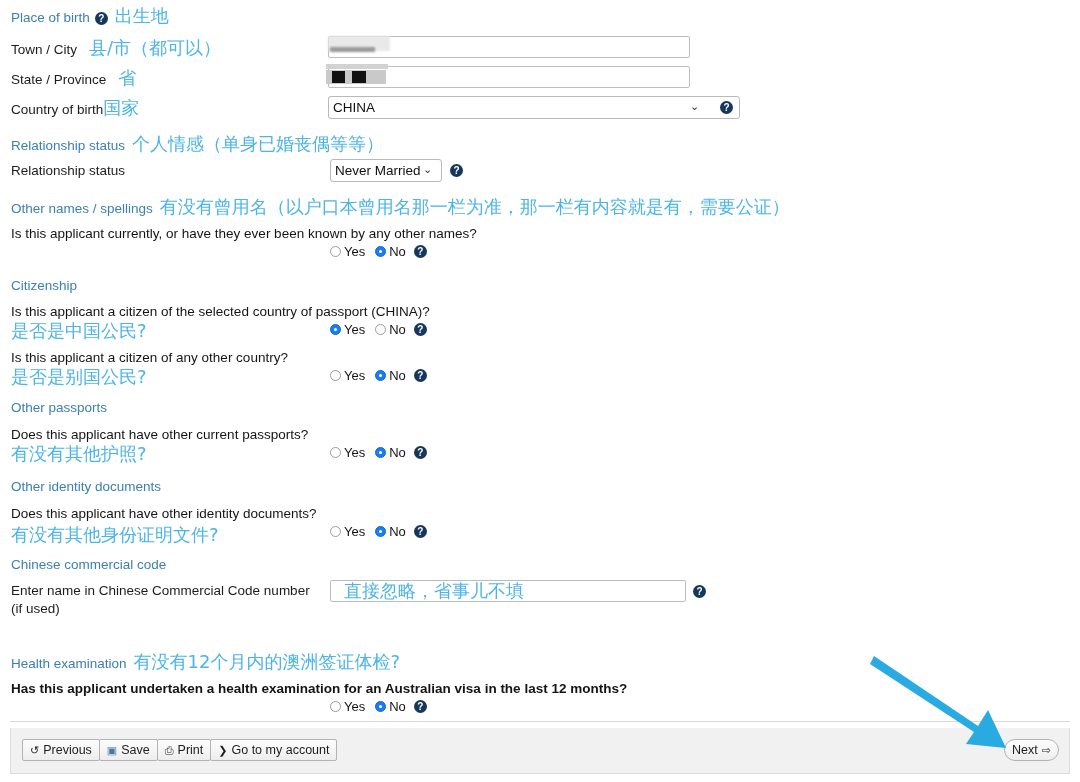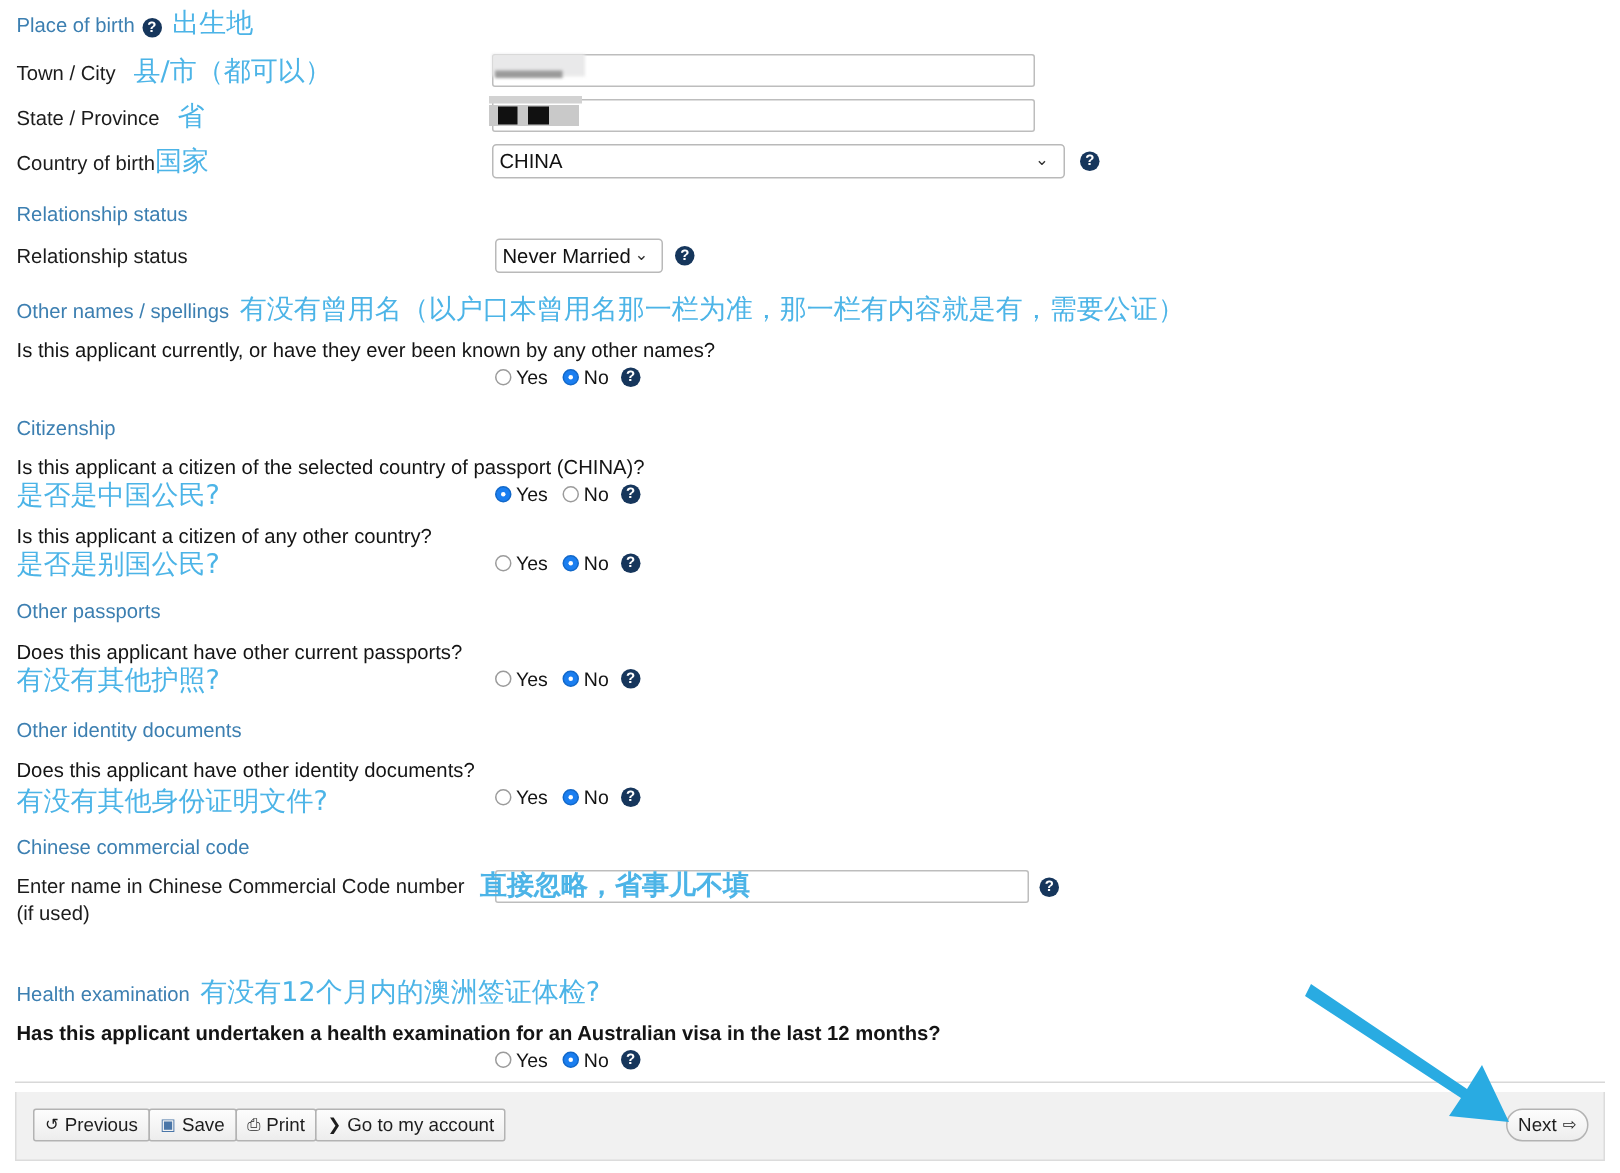--- a/index.html
+++ b/index.html
@@ -229,29 +229,30 @@
     <div class="redact-gray" style="left:0px; top:8px; width:60px; height:14px;"></div>
     <div class="redact-hard" style="left:6px; top:9px; width:13px; height:12px;"></div>
     <div class="redact-hard" style="left:26px; top:9px; width:14px; height:12px;"></div>
   </div>
 
   <div class="row" style="left:11px; top:98px;">
     <span class="lbl">Country of birth</span>
     <span class="cn" style="">国家</span>
   </div>
   <div class="sel-wrap" style="left:328px; top:96px;">
-    <select class="sel" style="left:0; top:0; width:382px;">
+    <select class="sel" style="left:0; top:0; width:412px;">
       <option>CHINA</option>
     </select>
     <span class="sel-chev" style="left:362px; top:4px;">⌄</span>
     <span class="help" style="position:absolute; left:392px; top:5px;">?</span>
   </div>
 
   <div class="row" style="left:11px; top:134px;">
     <span class="sec-head">Relationship status</span>
+    <span class="cn" style="margin-left:7px;">个人情感（单身已婚丧偶等等）</span>
   </div>
   <div class="row" style="left:11px; top:162px;">
     <span class="lbl">Relationship status</span>
   </div>
   <div class="sel-wrap" style="left:330px; top:159px;">
     <select class="sel" style="left:0; top:0; width:112px;">
       <option>Never Married</option>
     </select>
     <span class="sel-chev" style="left:93px; top:4px;">⌄</span>
     <span class="help" style="position:absolute; left:120px; top:5px;">?</span>
@@ -338,21 +339,21 @@
     </span>
     <span class="help" style="margin-left:4px;">?</span>
   </div>
 
   <div class="row" style="left:11px; top:556px;">
     <span class="sec-head">Chinese commercial code</span>
   </div>
   <div class="lbl" style="position:absolute; left:11px; top:582px;">Enter name in Chinese Commercial Code number</div>
   <div class="lbl" style="position:absolute; left:11px; top:600px;">(if used)</div>
   <input class="txt" style="left: 330px; top: 580px; width: 356px;" value="">
-  <div class="cn" style="position:absolute; left:320px; top:581px; pointer-events:none;font-weight:bold;">直接忽略，省事儿不填</div>
+  <div class="cn" style="position:absolute; left:344px; top:581px; pointer-events:none;">直接忽略，省事儿不填</div>
   <span class="help" style="position:absolute; left:693px; top:585px;">?</span>
 
   <div class="row" style="left:11px; top:652px;">
     <span class="sec-head">Health examination</span>
     <span class="cn" style="margin-left:7px;">有没有12个月内的澳洲签证体检?</span>
   </div>
   <div class="q" style="position:absolute; left:11px; top:680px;font-weight:bold;">Has this applicant undertaken a health examination for an Australian visa in the last 12 months?</div>
   <div class="radios" style="left:330px; top:699px;">
     <span class="ritem">
       <span class="rb"></span>

